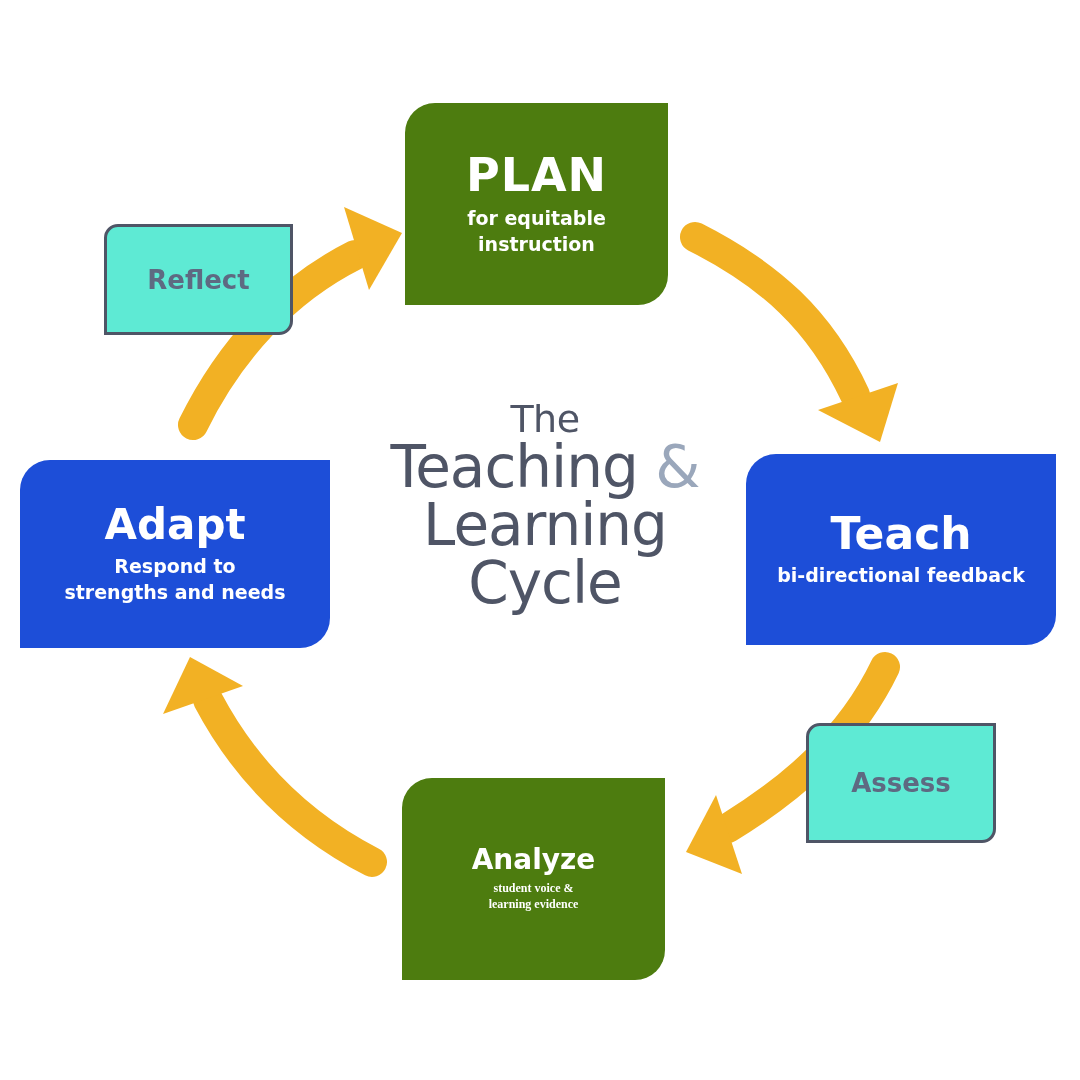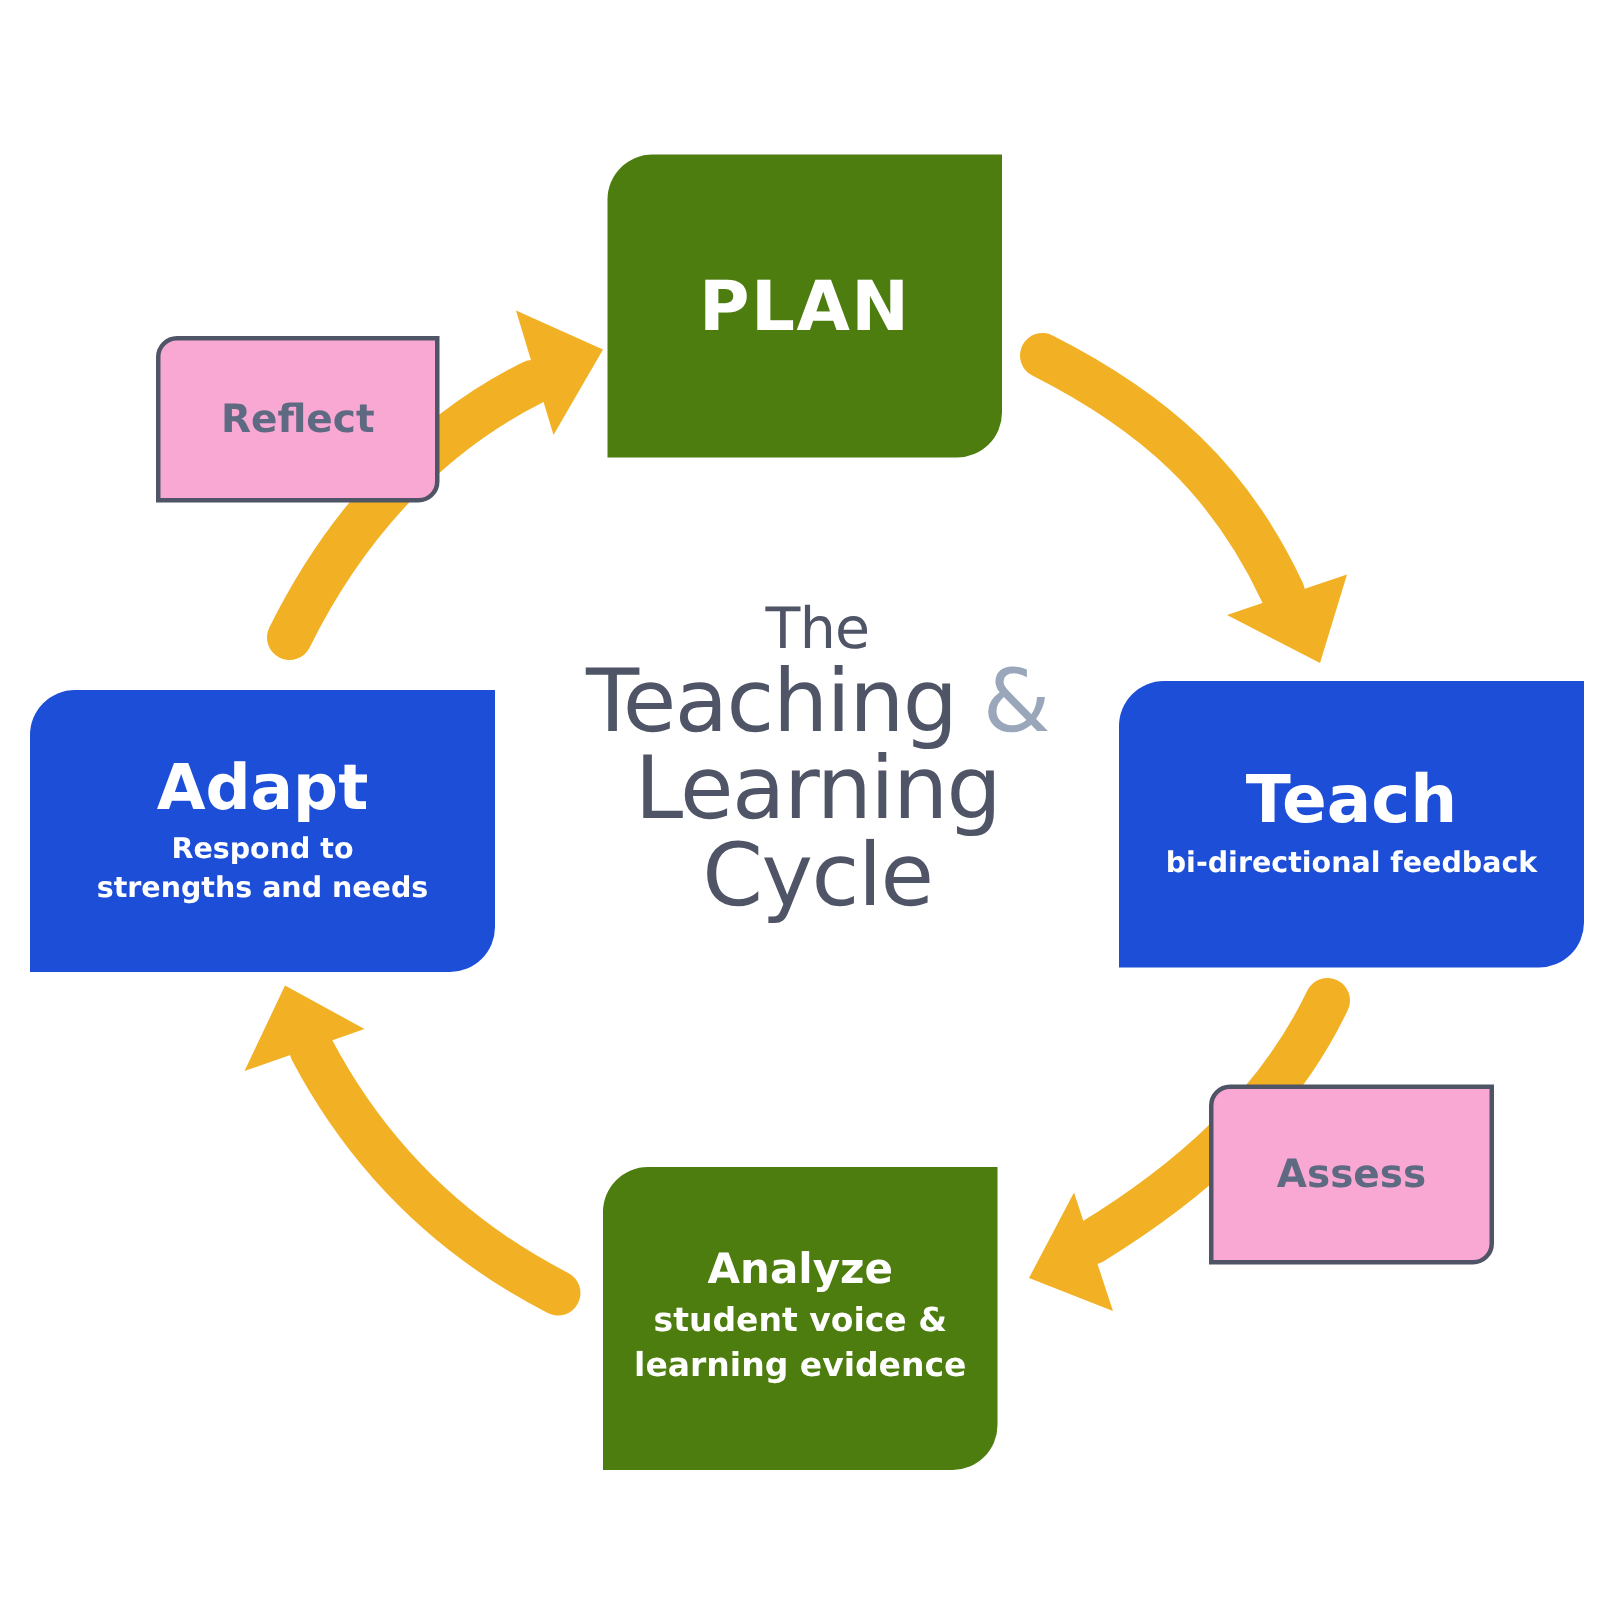--- a/index.html
+++ b/index.html
@@ -6,33 +6,33 @@
   body { width: 1080px; height: 1080px; position: relative; overflow: hidden;
          font-family: "DejaVu Sans", sans-serif; }
   .arrows { position: absolute; left: 0; top: 0; width: 1080px; height: 1080px; }
   .box { position: absolute; box-sizing: border-box; display: flex; flex-direction: column;
          align-items: center; justify-content: center; text-align: center; color: #ffffff;
          border-radius: 30px 0 30px 0; }
   .box.dark { background: #4d7c0f; }
   .box.blue { background: #1d4ed8; }
   .box .title { font-weight: bold; line-height: 1.1; }
   .box .sub { font-weight: bold; font-size: 19px; line-height: 1.4; margin-top: 4px; }
-  .label { position: absolute; box-sizing: border-box; background: #f9a8d4;
+  .label { position: absolute; box-sizing: border-box; background: #5eead4;
            border: 3px solid #4f5566; border-radius: 14px 0 14px 0;
            display: flex; align-items: center; justify-content: center;
            color: #5e6a82; font-weight: bold; font-size: 26px; }
   #plan { left: 405px; top: 103px; width: 263px; height: 202px; }
   #plan .title { font-size: 46px; letter-spacing: 1px; }
   #teach { left: 746px; top: 454px; width: 310px; height: 191px; }
   #teach .title { font-size: 44px; }
   #adapt { left: 20px; top: 460px; width: 310px; height: 188px; }
   #adapt .title { font-size: 42px; }
   #analyze { left: 402px; top: 778px; width: 263px; height: 202px; }
   #analyze .title { font-size: 28px; text-align: center; }
-  #analyze .sub { font-size: 22px; }
+  #analyze .sub { font-size: 12px; font-family: Liberation Serif, serif; }
   #reflect { left: 104px; top: 224px; width: 189px; height: 111px; }
   #assess { left: 806px; top: 723px; width: 190px; height: 120px; }
   .center { position: absolute; left: 360px; top: 400px; width: 370px; text-align: center;
             color: #4f5566; font-family: "DejaVu Sans", sans-serif; font-weight: normal; }
   .center .the { font-size: 38px; line-height: 1; letter-spacing: -0.5px; }
   .center .line { font-size: 58px; line-height: 1.0; letter-spacing: -1px; }
   .center .amp { color: #9aa7bb; }
 </style>
 </head>
 <body>
@@ -47,20 +47,24 @@
   <g fill="#f2b124">
     <polygon points="818,410 898,383 880,442"></polygon>
     <polygon points="716,795 742,874 686,852"></polygon>
     <polygon points="163,714 243,686 190,657"></polygon>
     <polygon points="344,207 369,290 402,233"></polygon>
   </g>
 </svg>
 
 <div class="box dark" id="plan">
   <div class="title">PLAN</div>
+  <div class="sub">
+    <div>for equitable</div>
+    <div>instruction</div>
+  </div>
 </div>
 
 <div class="box blue" id="teach">
   <div class="title">Teach</div>
   <div class="sub">
     <div>bi-directional feedback</div>
   </div>
 </div>
 
 <div class="box blue" id="adapt">

